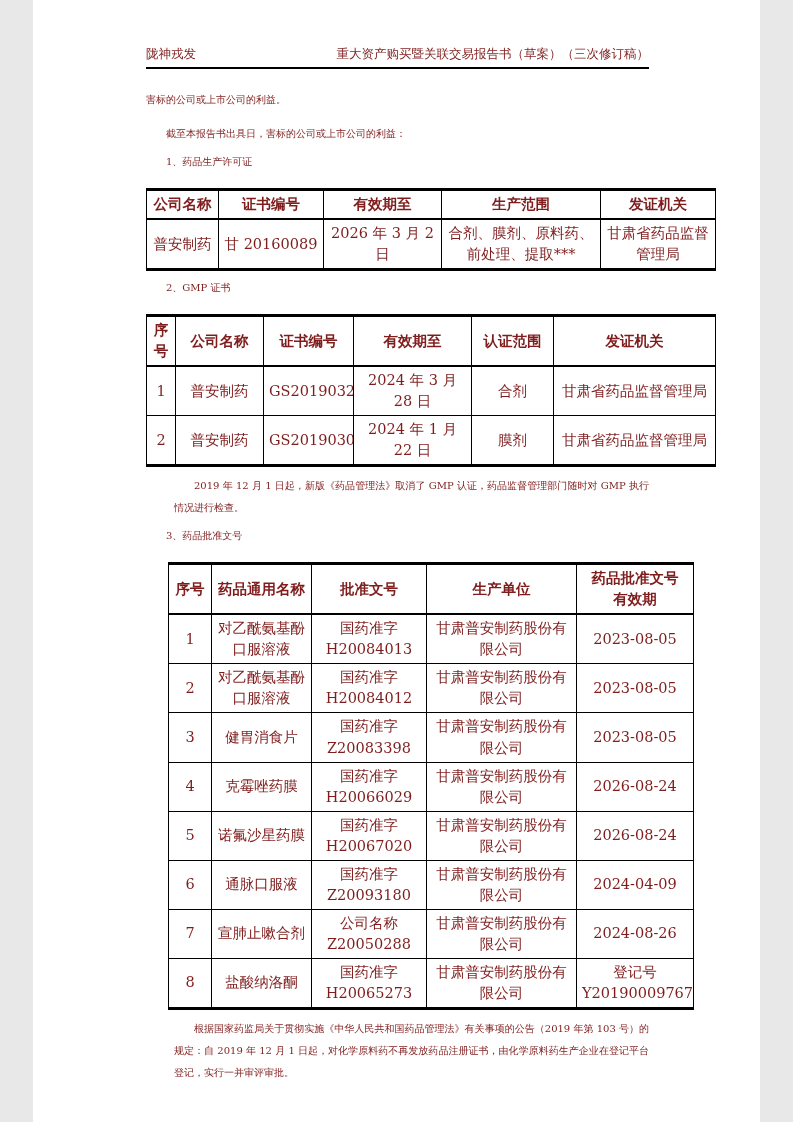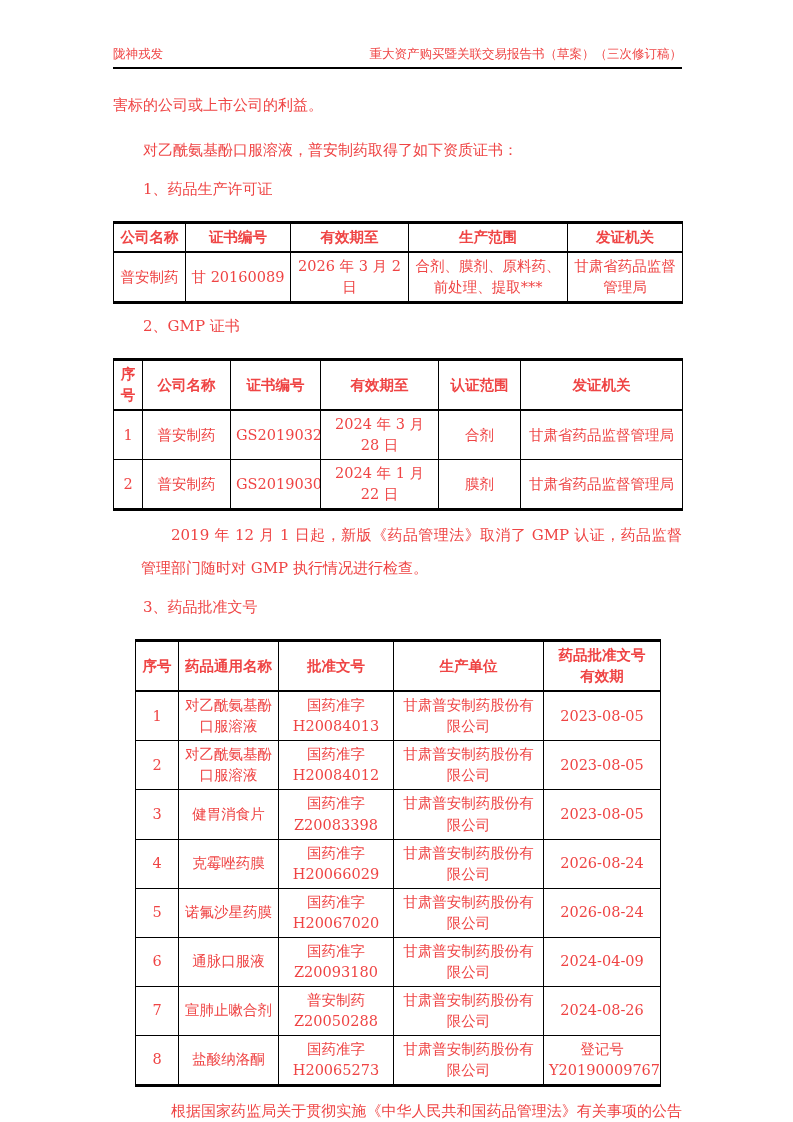--- a/index.html
+++ b/index.html
@@ -1,29 +1,29 @@
 <!DOCTYPE html>
 <html><head>
 <meta charset="utf-8">
 <style>
   html,body { margin:0; padding:0; background:#e8e8e8; }
   .page {
-    width:793px; height:1122px; margin:0 auto; background:#ffffff;
+    width:727px; height:1122px; margin:0 auto; background:#ffffff;
     box-sizing:border-box; padding:46px 111px 0 113px;
-    font-family:"DejaVu Serif","Liberation Serif",serif; color:#ef4444;
+    font-family:"DejaVu Serif","Liberation Serif",serif; color:#7f1d1d;
     overflow:hidden; position:relative;
   }
   .doc-header {
     display:flex; justify-content:space-between; align-items:flex-end;
     border-bottom:2px solid #000; padding-bottom:5px;
     font-size:12.5px; line-height:1.3;
   }
   .doc-header .right { text-align:left; }
   .para {
-    font-size:15px; line-height:2.2; text-align:justify; margin:0;
+    font-size:10px; line-height:2.2; text-align:justify; margin:0;
   }
   .p-first { margin-top:20px; }
   .section-heading {
     font-family:"DejaVu Sans","Liberation Sans",sans-serif;
     font-size:18.5px; font-weight:bold; margin:20px 0 0 0; line-height:1.5;
   }
   .indent { text-indent:2em; }
   .p-intro { margin-top:12px; }
   .item { margin-top:6px; }
   .p-note { margin-top:8px;margin-left:28px; }
@@ -50,21 +50,21 @@
 <div class="page">
 
   <div class="doc-header">
     <span class="left">陇神戎发</span>
     <span class="right">重大资产购买暨关联交易报告书（草案）（三次修订稿）</span>
   </div>
 
   <p class="para p-first">害标的公司或上市公司的利益。</p>
 
 
-  <p class="para indent p-intro">对乙酰氨基酚口服溶液，普安制药取得了如下资质证书：</p>
+  <p class="para indent p-intro">截至本报告书出具日，害标的公司或上市公司的利益：</p>
 
   <p class="para indent item">1、药品生产许可证</p>
 
   <table class="doc-table" style="width:569px">
     <colgroup>
       <col style="width:72px">
         <col style="width:105px">
         <col style="width:118px">
         <col style="width:159px">
         <col style="width:115px">
@@ -191,21 +191,21 @@
       <tr>
         <td>6</td>
         <td class="cell-left">通脉口服液</td>
         <td>国药准字 Z20093180</td>
         <td>甘肃普安制药股份有限公司</td>
         <td>2024-04-09</td>
       </tr>
       <tr>
         <td>7</td>
         <td class="cell-left">宣肺止嗽合剂</td>
-        <td>普安制药 Z20050288</td>
+        <td>公司名称 Z20050288</td>
         <td>甘肃普安制药股份有限公司</td>
         <td>2024-08-26</td>
       </tr>
       <tr>
         <td>8</td>
         <td class="cell-left">盐酸纳洛酮</td>
         <td>国药准字 H20065273</td>
         <td>甘肃普安制药股份有限公司</td>
         <td>登记号
 Y20190009767</td>

